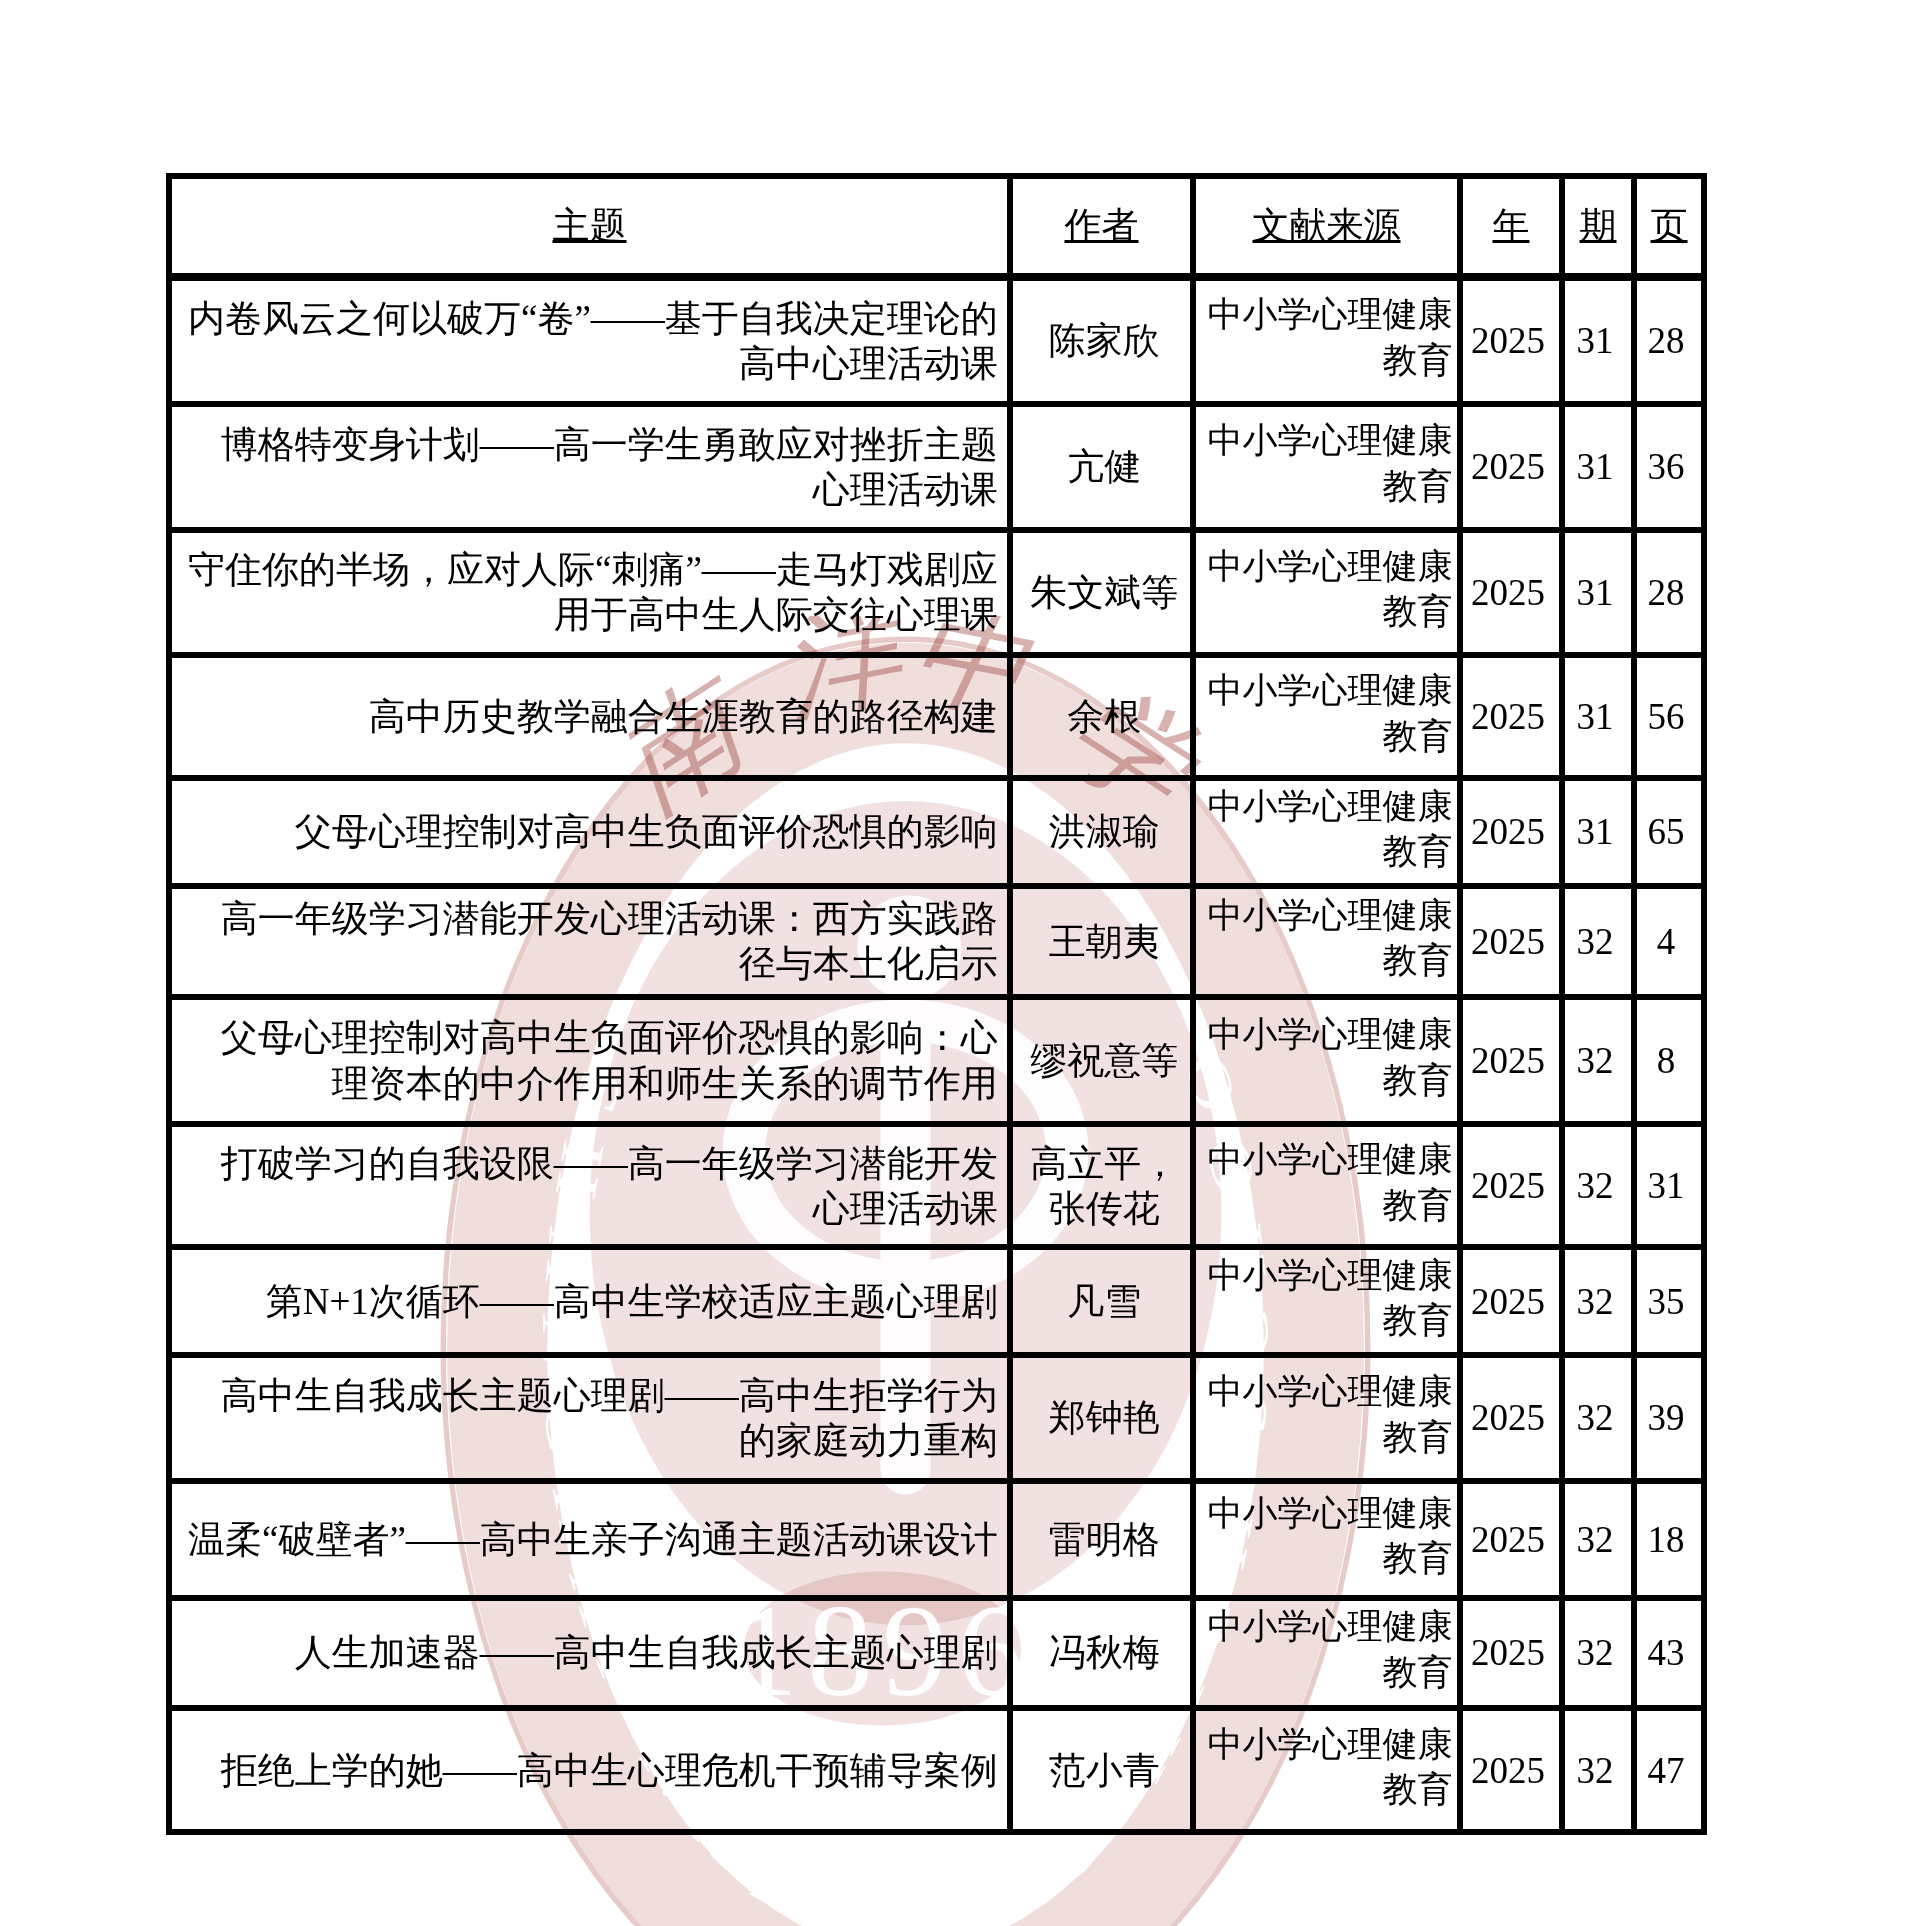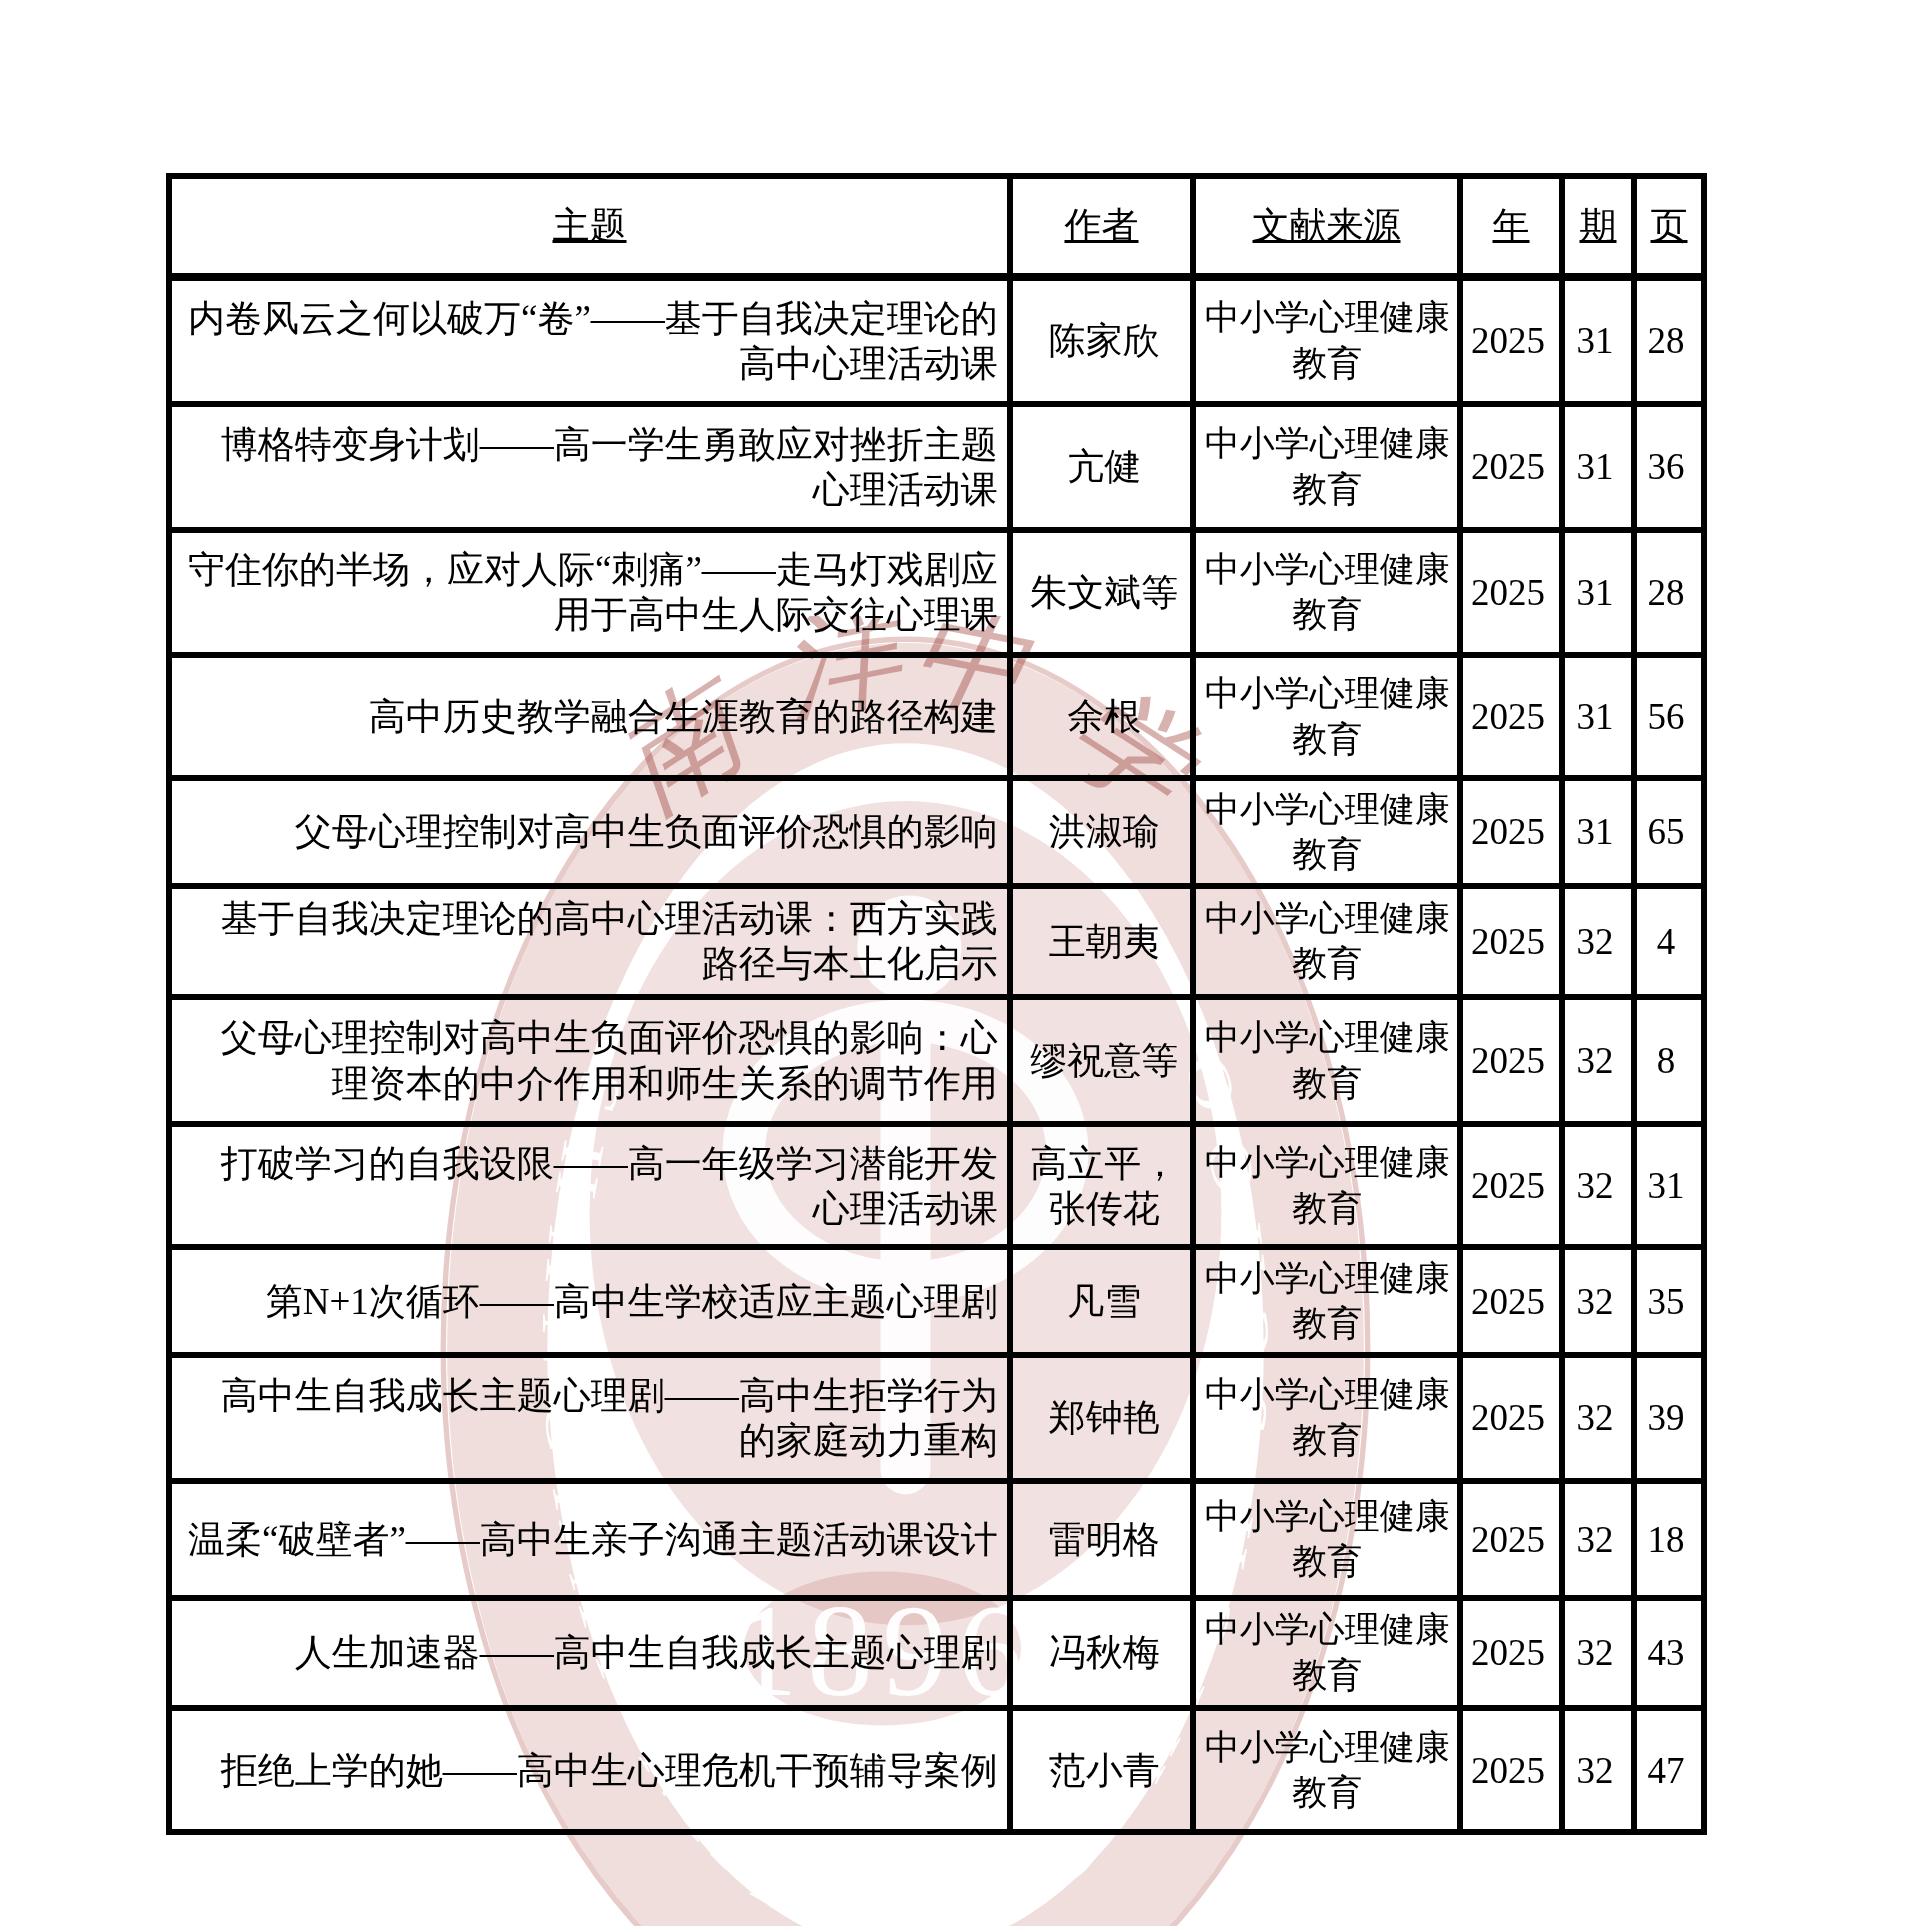--- a/index.html
+++ b/index.html
@@ -28,21 +28,21 @@
     border-bottom-width:8.5px;
     font-weight:normal;font-size:37px;text-align:center;
     height:92px;vertical-align:middle;background:transparent;text-decoration:underline;
   }
   td{
     font-size:37px;line-height:1.22;vertical-align:middle;
     background:transparent;word-break:break-all;
   }
   td.topic {text-align:right; padding:5.4px 9.2px 5.4px 12.3px;}
   td.author{text-align:center; padding:5.4px 5.4px 5.4px 10.8px;}
-  td.source{text-align:center; padding:5.4px 4.6px 5.4px 6.2px;font-size:35px;line-height:1.3;}
+  td.source{text-align:right; padding:5.4px 4.6px 5.4px 6.2px;font-size:35px;line-height:1.3;font-family:Liberation Mono, monospace;}
   td.num   {text-align:center;padding:5.4px 9.2px 5.4px 3.1px;}
 
   
   tbody tr:nth-child(1)  td{height:109px;}
   tbody tr:nth-child(2)  td{height:109px;}
   tbody tr:nth-child(3)  td{height:109px;}
   tbody tr:nth-child(4)  td{height:106px;}
   tbody tr:nth-child(5)  td{height:82px;}
   tbody tr:nth-child(6)  td{height:94px;}
   tbody tr:nth-child(7)  td{height:111px;}
@@ -152,21 +152,21 @@
         </tr>
         <tr>
           <td class="topic">父母心理控制对高中生负面评价恐惧的影响</td>
           <td class="author">洪淑瑜</td>
           <td class="source">中小学心理健康教育</td>
           <td class="num">2025</td>
           <td class="num">31</td>
           <td class="num">65</td>
         </tr>
         <tr>
-          <td class="topic">基于自我决定理论的高中心理活动课：西方实践路径与本土化启示</td>
+          <td class="topic">高一年级学习潜能开发心理活动课：西方实践路径与本土化启示</td>
           <td class="author">王朝夷</td>
           <td class="source">中小学心理健康教育</td>
           <td class="num">2025</td>
           <td class="num">32</td>
           <td class="num">4</td>
         </tr>
         <tr>
           <td class="topic">父母心理控制对高中生负面评价恐惧的影响：心理资本的中介作用和师生关系的调节作用</td>
           <td class="author">缪祝意等</td>
           <td class="source">中小学心理健康教育</td>

